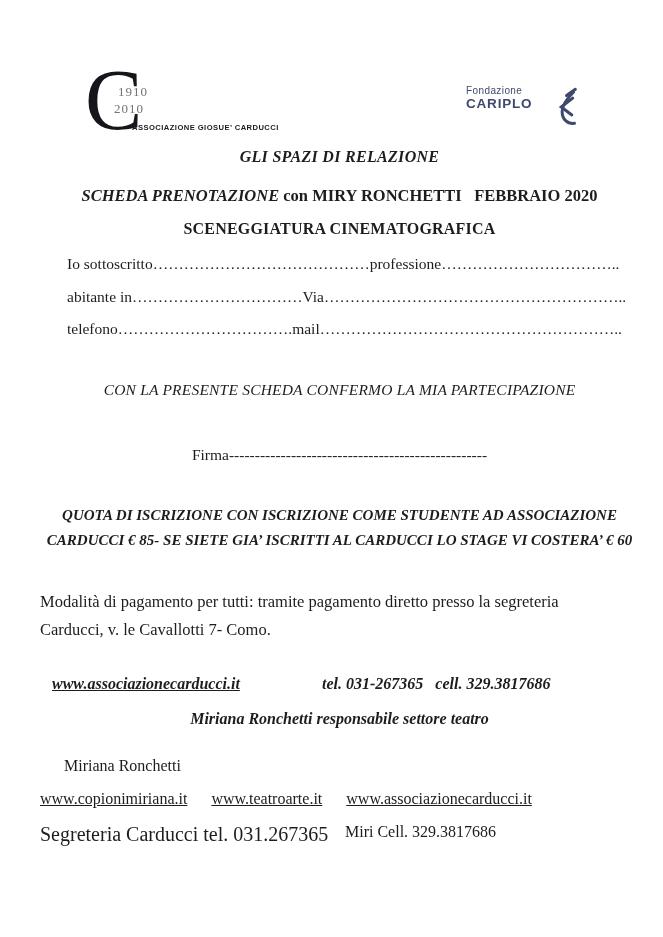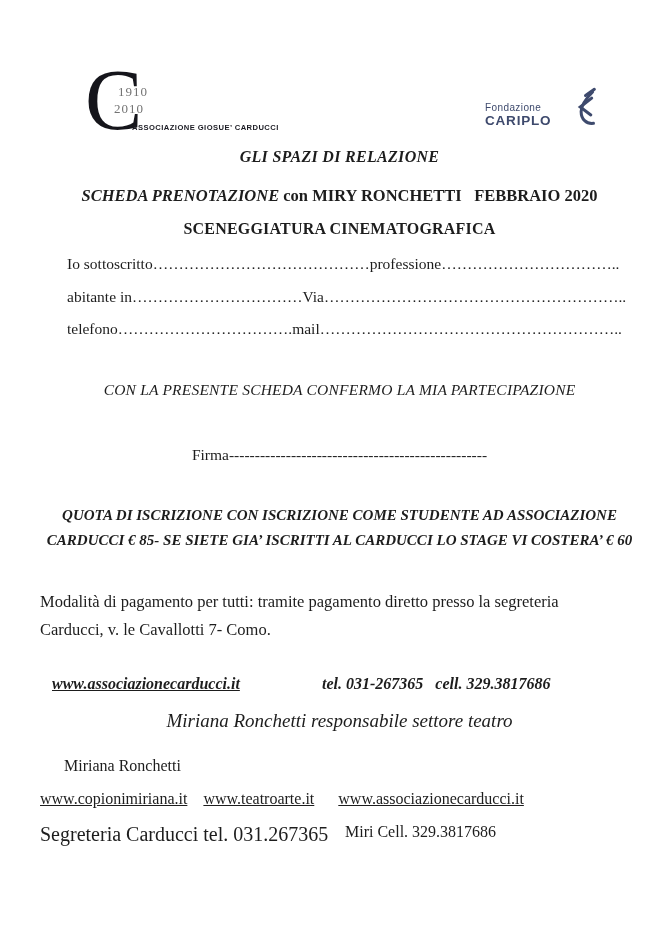--- a/index.html
+++ b/index.html
@@ -16,21 +16,21 @@
   
   .carducci-logo { position:absolute; left:85px; top:68px; width:200px; height:74px; }
   .big-c { position:absolute; left:0; top:-6px; font-size:86px; line-height:76px; font-weight:400; color:#15151b; }
   .year { position:absolute; font-size:13px; color:#737373; letter-spacing:1px; }
   .year-top { left:33px; top:16px; }
   .year-bottom { left:29px; top:33px; }
   .assoc-name { position:absolute; left:47px; top:55px; font-size:7.6px; font-weight:700;
     letter-spacing:0.45px; white-space:nowrap; color:#1a1a22;
     font-family:"Liberation Sans", sans-serif; }
 
-  .cariplo-logo { position:absolute; left:485px; top:86px; display:flex; align-items:flex-end; gap:16px;
+  .cariplo-logo { position:absolute; left:466px; top:86px; display:flex; align-items:flex-start; gap:16px;
     color:var(--cariplo); font-family:"Liberation Sans", sans-serif; }
   .cariplo-text { display:flex; flex-direction:column; line-height:1.05; }
   .cariplo-line1 { font-size:10px; letter-spacing:0.4px; }
   .cariplo-line2 { font-size:13.5px; font-weight:700; letter-spacing:0.8px; }
   .cariplo-mark { width:30px; height:42px; }
   .cariplo-mark path { fill:none; stroke:var(--cariplo); stroke-width:3.4; stroke-linecap:round; }
 
   
   .title1 { top:148px; text-align:center; font-size:16px; font-weight:700; font-style:italic; letter-spacing:0.3px; }
   .title2 { top:186px; text-align:center; font-size:16.5px; font-weight:700; }
@@ -47,25 +47,25 @@
   .fee { top:503px; text-align:center; font-size:15px; font-weight:700; font-style:italic; line-height:25px; }
 
   
   .payment { position:absolute; left:40px; top:588px; font-size:16.5px; line-height:28px; }
 
   
   .webrow { top:675px; height:22px; }
   .website { position:absolute; left:52px; font-size:16px; font-weight:700; font-style:italic;
     text-decoration:underline; cursor:pointer; }
   .phones { position:absolute; left:322px; font-size:16px; font-weight:700; font-style:italic; }
-  .responsible { top:710px; text-align:center; font-size:19px; font-style:italic; }
+  .responsible { top:710px; text-align:center; font-size:16px; font-style:italic;font-weight:bold; }
   .person { position:absolute; left:40px; top:757px; font-size:16px;margin-left:24px; }
   .linksrow { position:absolute; left:40px; top:790px; font-size:16px; white-space:nowrap; }
   .linksrow a { color:inherit; text-decoration:underline; cursor:pointer; }
-  .link-gap1 { margin-right:16px; } .link-gap2 { margin-right:24px; }
+  .link-gap1 { margin-right:24px; } .link-gap2 { margin-right:24px; }
   .secrow { top:823px; height:22px; }
   .secretary { position:absolute; left:40px; font-size:20px; }
   .miricell { position:absolute; left:345px; font-size:16px; }
 </style>
 </head>
 <body>
 
 <div class="page">
 
   <div class="carducci-logo">

